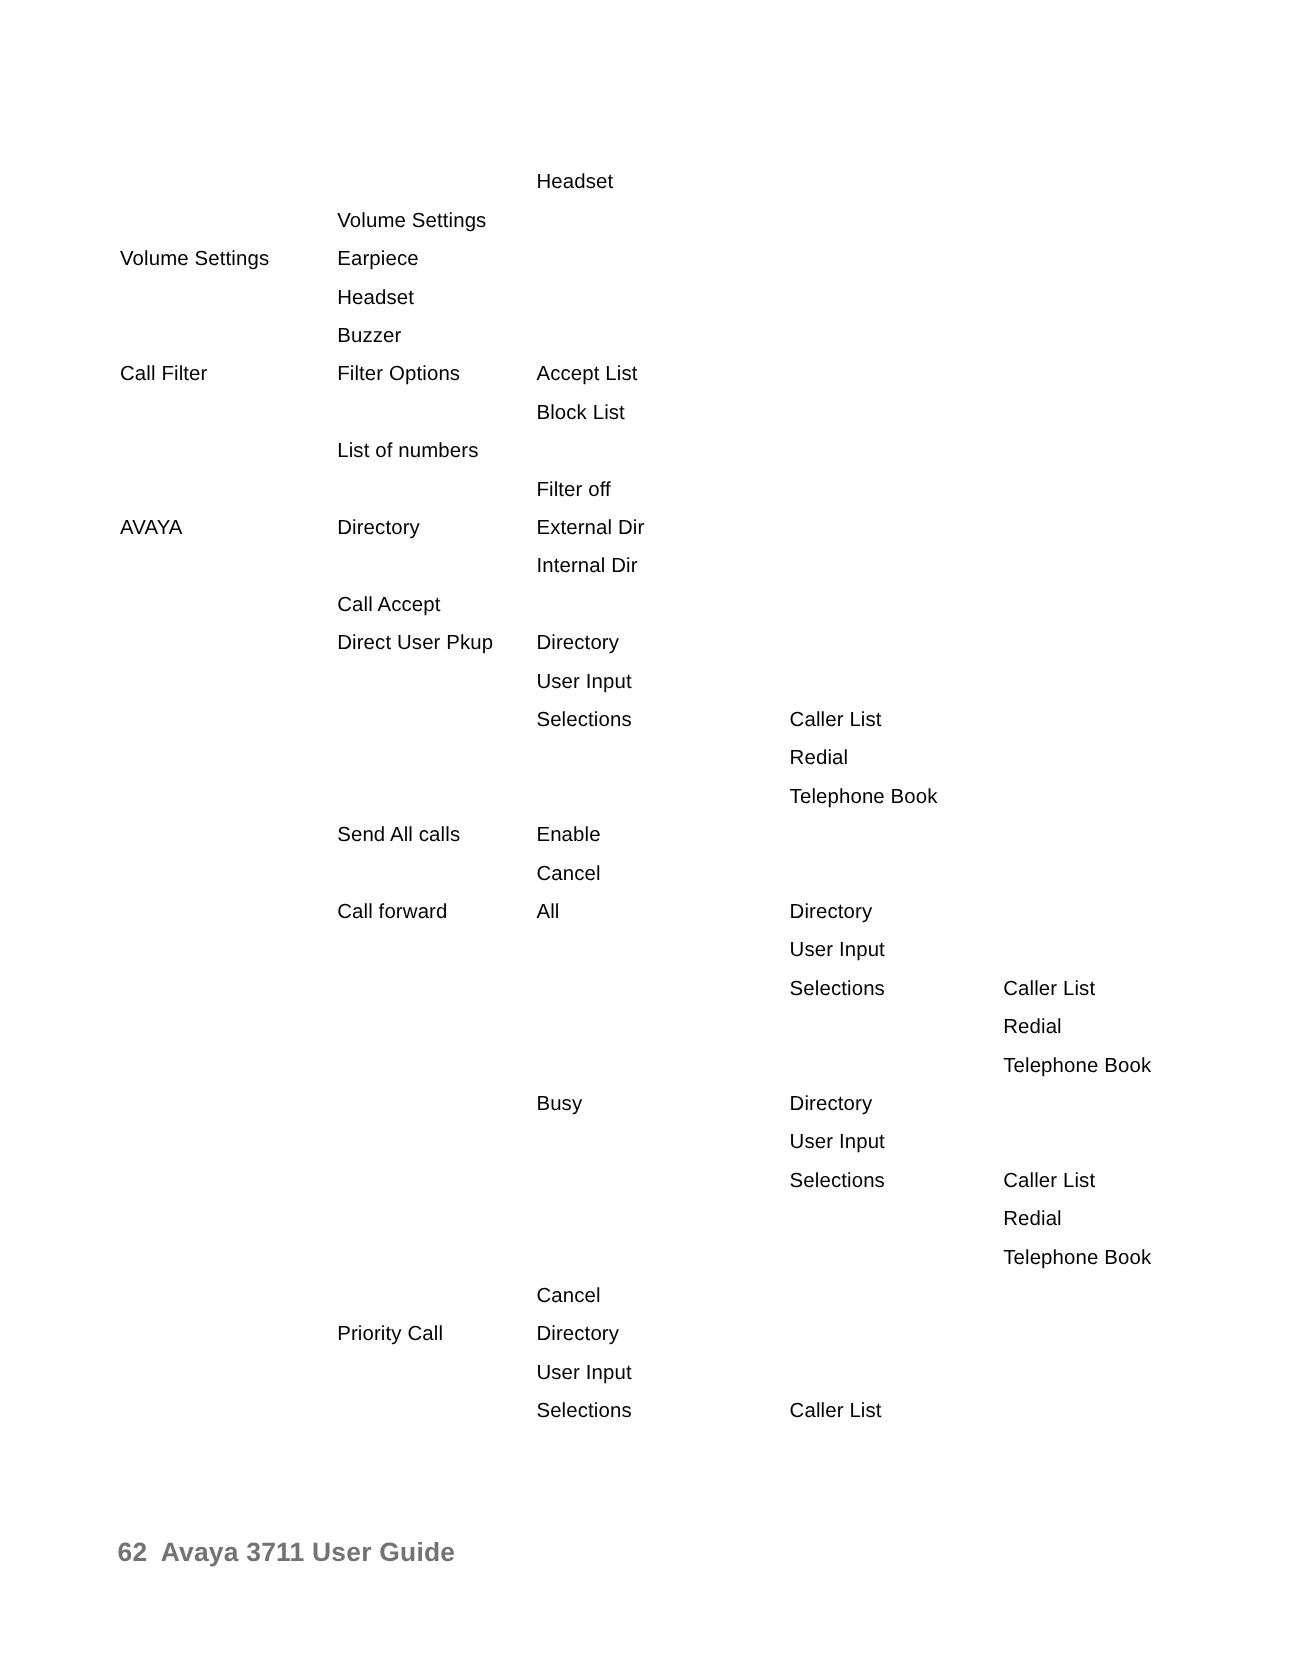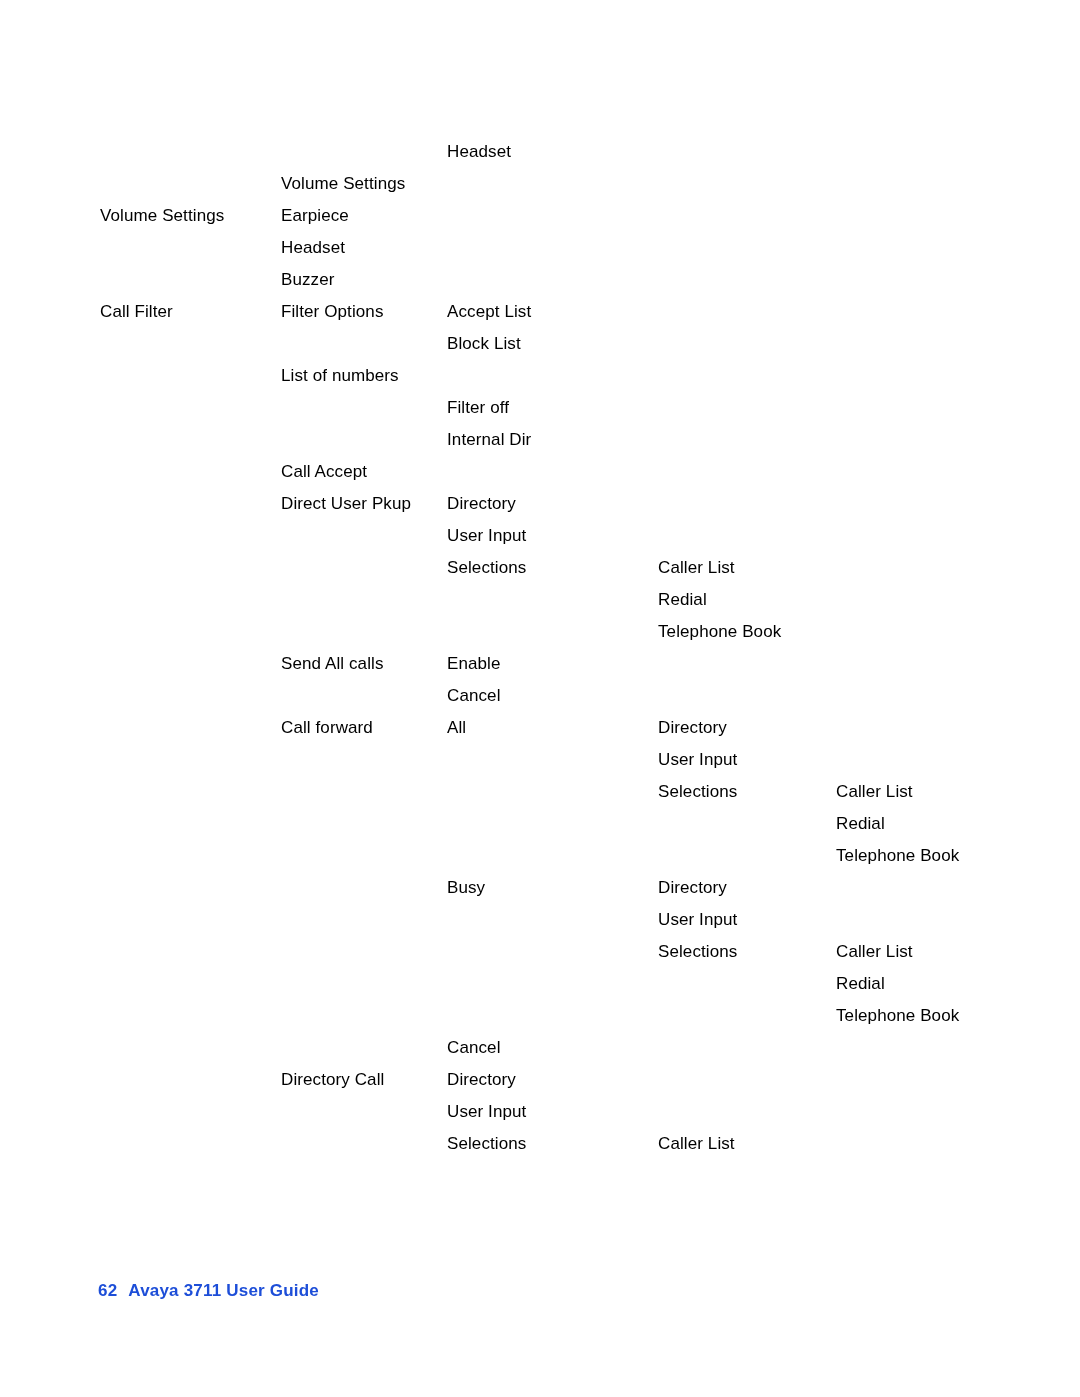--- a/index.html
+++ b/index.html
@@ -55,23 +55,23 @@
   td.c2 { width: 166px; }
   td.c3 { width: 211px; }
   td.c4 { width: 178px; }
   td.c5 { width: 224px; }
 
   
   .footer {
     position: absolute;
     left: 98px;
     top: 1281px;
-    font-size: 17px;
+    font-size: 22px;
     font-weight: 700;
-    color: #1d4ed8;
+    color: #737373;
     white-space: nowrap;
     letter-spacing: 0.2px;
   }
   .footer .page-number {
     display: inline-block;
     margin-right: 11px;
   }
   .footer .footer-title {
     display: inline-block;
   }
@@ -140,20 +140,27 @@
           <td class="c5"></td>
         </tr>
         <tr>
           <td class="c1"></td>
           <td class="c2"></td>
           <td class="c3">Filter off</td>
           <td class="c4"></td>
           <td class="c5"></td>
         </tr>
         <tr>
+          <td class="c1">AVAYA</td>
+          <td class="c2">Directory</td>
+          <td class="c3">External Dir</td>
+          <td class="c4"></td>
+          <td class="c5"></td>
+        </tr>
+        <tr>
           <td class="c1"></td>
           <td class="c2"></td>
           <td class="c3">Internal Dir</td>
           <td class="c4"></td>
           <td class="c5"></td>
         </tr>
         <tr>
           <td class="c1"></td>
           <td class="c2">Call Accept</td>
           <td class="c3"></td>
@@ -281,21 +288,21 @@
         </tr>
         <tr>
           <td class="c1"></td>
           <td class="c2"></td>
           <td class="c3">Cancel</td>
           <td class="c4"></td>
           <td class="c5"></td>
         </tr>
         <tr>
           <td class="c1"></td>
-          <td class="c2">Directory Call</td>
+          <td class="c2">Priority Call</td>
           <td class="c3">Directory</td>
           <td class="c4"></td>
           <td class="c5"></td>
         </tr>
         <tr>
           <td class="c1"></td>
           <td class="c2"></td>
           <td class="c3">User Input</td>
           <td class="c4"></td>
           <td class="c5"></td>

